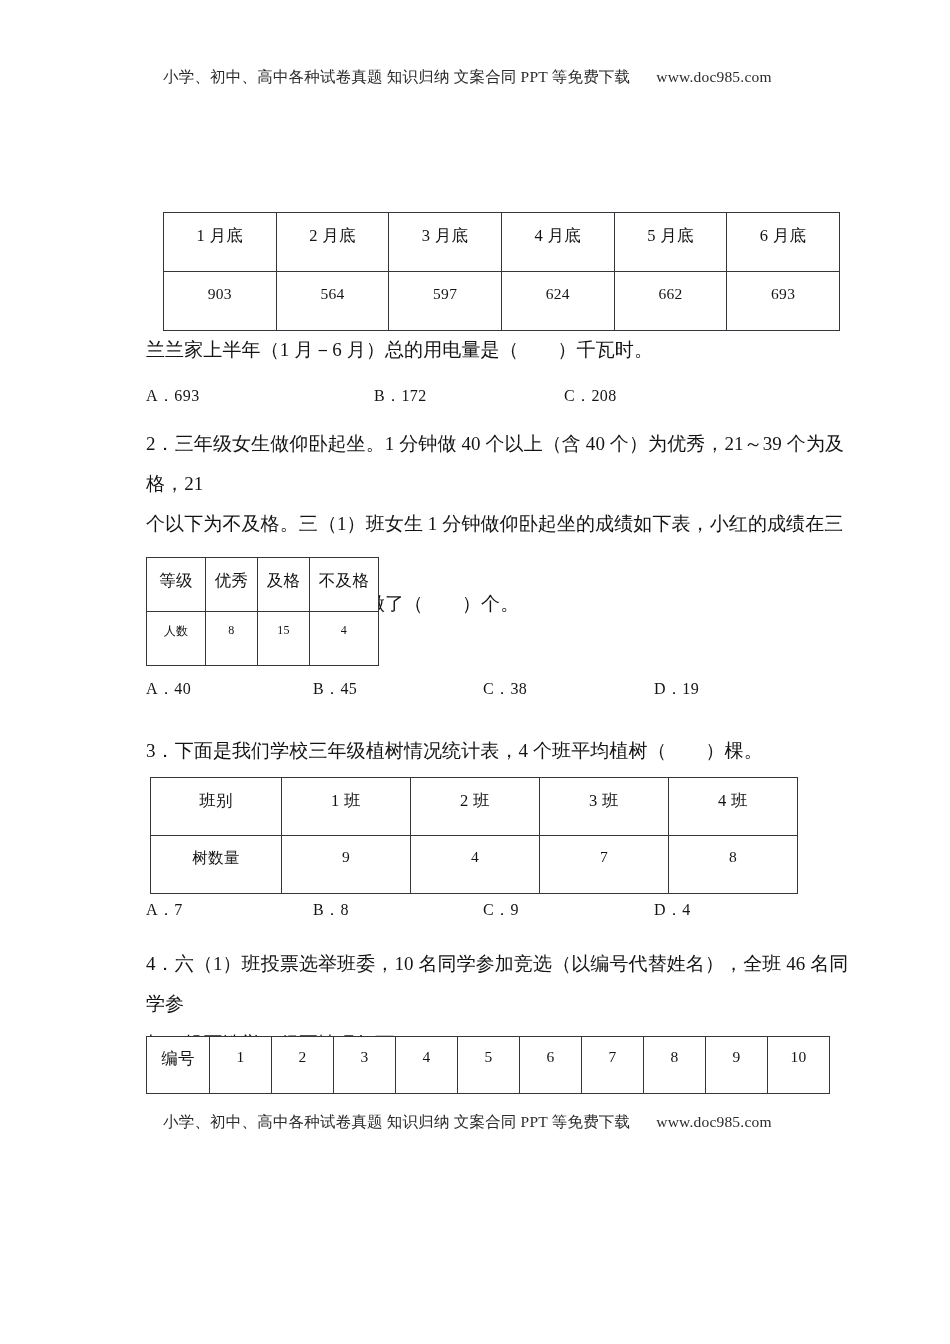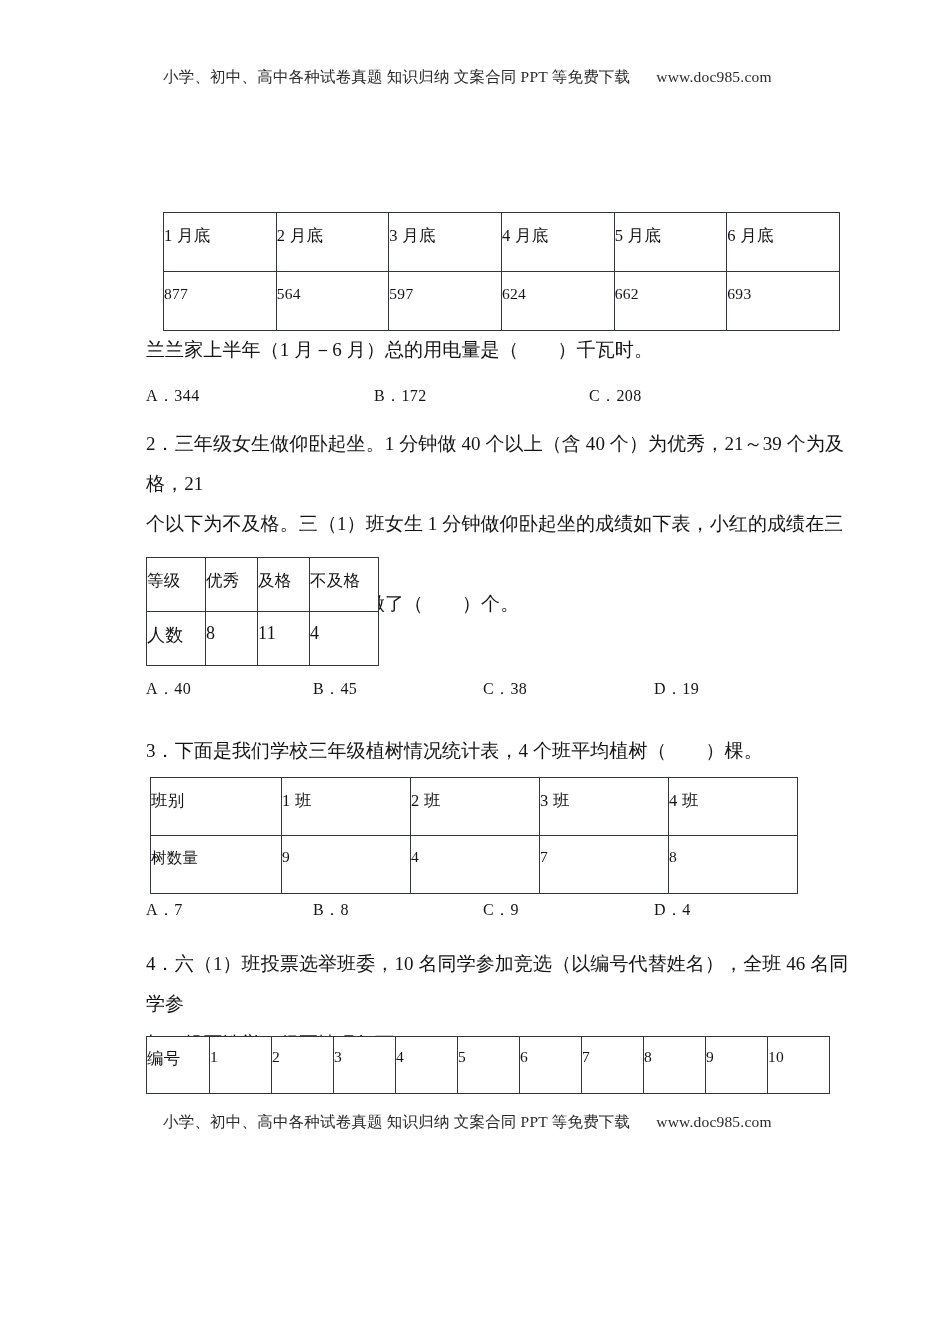--- a/index.html
+++ b/index.html
@@ -67,21 +67,21 @@
 
   
   table.doc-table {
     position: absolute;
     border-collapse: collapse;
     table-layout: fixed;
     background: #fff;
   }
   table.doc-table td {
     border: 1.1px solid #33373b;
-    text-align: left;
+    text-align: center;
     vertical-align: top;
     font-size: 16.5px;
     color: #141414;
     padding: 0;
     letter-spacing: 0.3px;
   }
   table.doc-table td .cellinner {
     display: block;
     padding-top: 12px;
   }
@@ -91,21 +91,21 @@
   #table-electricity td { height: 58px; }
   #table-electricity tr.vals td .cellinner { padding-top: 13px; font-size: 15.5px; }
 
   
   #table-situps { left: 146px; top: 557px; width: 228px; }
   #table-situps td { height: 53px; }
   #table-situps td.c0 { width: 58px; margin-left: 32px; }
   #table-situps td.c1 { width: 51px; }
   #table-situps td.c2 { width: 51px; }
   #table-situps td.c3 { width: 68px; }
-  #table-situps tr.vals td .cellinner { padding-top: 11px; font-size: 18px; }
+  #table-situps tr.vals td .cellinner { padding-top: 11px; font-size: 12px; }
 
   
   #table-trees { left: 150px; top: 777px; width: 648px; }
   #table-trees td { height: 57px; }
   #table-trees td.c0 { width: 130px; }
   #table-trees tr.vals td .cellinner { padding-top: 12px; font-size: 15.5px; }
 
   
   #table-votes { left: 146px; top: 1036px; width: 684px; }
   #table-votes td { height: 56px; }
@@ -140,21 +140,21 @@
           </td>
         <td>
             <span class="cellinner">5 月底</span>
           </td>
         <td>
             <span class="cellinner">6 月底</span>
           </td>
       </tr>
       <tr class="vals">
         <td>
-            <span class="cellinner">877</span>
+            <span class="cellinner">903</span>
           </td>
         <td>
             <span class="cellinner">564</span>
           </td>
         <td>
             <span class="cellinner">597</span>
           </td>
         <td>
             <span class="cellinner">624</span>
           </td>
@@ -164,23 +164,23 @@
         <td>
             <span class="cellinner">693</span>
           </td>
       </tr>
     </tbody>
   </table>
 
   <div class="qtext" id="q1-prompt" style="left:146px; top:330px; width:720px;">兰兰家上半年（1 月－6 月）总的用电量是（        ）千瓦时。</div>
 
   <div class="optionrow" id="q1-options" style="left:146px; top:386px; width:720px;">
-    <span class="opt" style="left:0px;">A．344</span>
+    <span class="opt" style="left:0px;">A．693</span>
     <span class="opt" style="left:228px;">B．172</span>
-    <span class="opt" style="left:443px;">C．208</span>
+    <span class="opt" style="left:418px;">C．208</span>
   </div>
 
   <div class="qtext" id="q2-text" style="left:146px; top:424px; width:714px;">2．三年级女生做仰卧起坐。1 分钟做 40 个以上（含 40 个）为优秀，21～39 个为及格，21
 个以下为不及格。三（1）班女生 1 分钟做仰卧起坐的成绩如下表，小红的成绩在三（1）
 班中排名第 10 名，她可能做了（        ）个。</div>
 
   <table class="doc-table" id="table-situps">
     <tbody>
       <tr class="head">
         <td class="c0">
@@ -197,21 +197,21 @@
           </td>
       </tr>
       <tr class="vals">
         <td class="c0">
             <span class="cellinner">人数</span>
           </td>
         <td class="c1">
             <span class="cellinner">8</span>
           </td>
         <td class="c2">
-            <span class="cellinner">11</span>
+            <span class="cellinner">15</span>
           </td>
         <td class="c3">
             <span class="cellinner">4</span>
           </td>
       </tr>
     </tbody>
   </table>
 
   <div class="optionrow" id="q2-options" style="left:146px; top:679px; width:720px;">
     <span class="opt" style="left:0px;">A．40</span>

